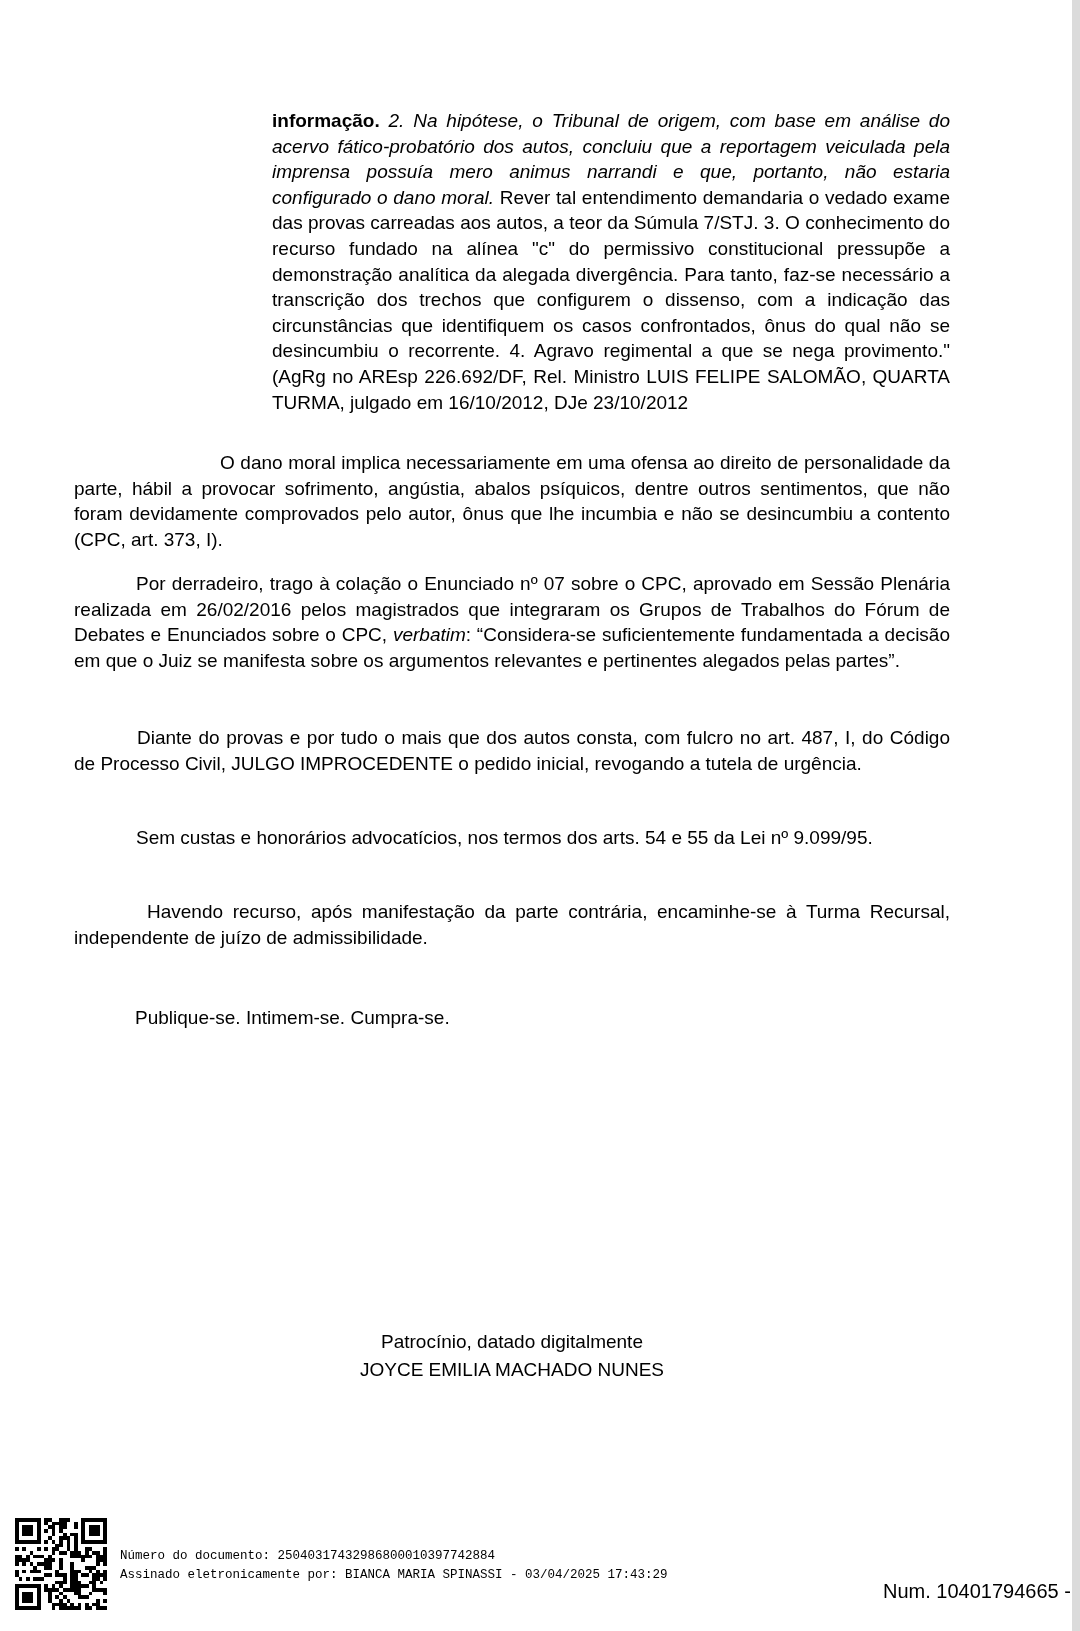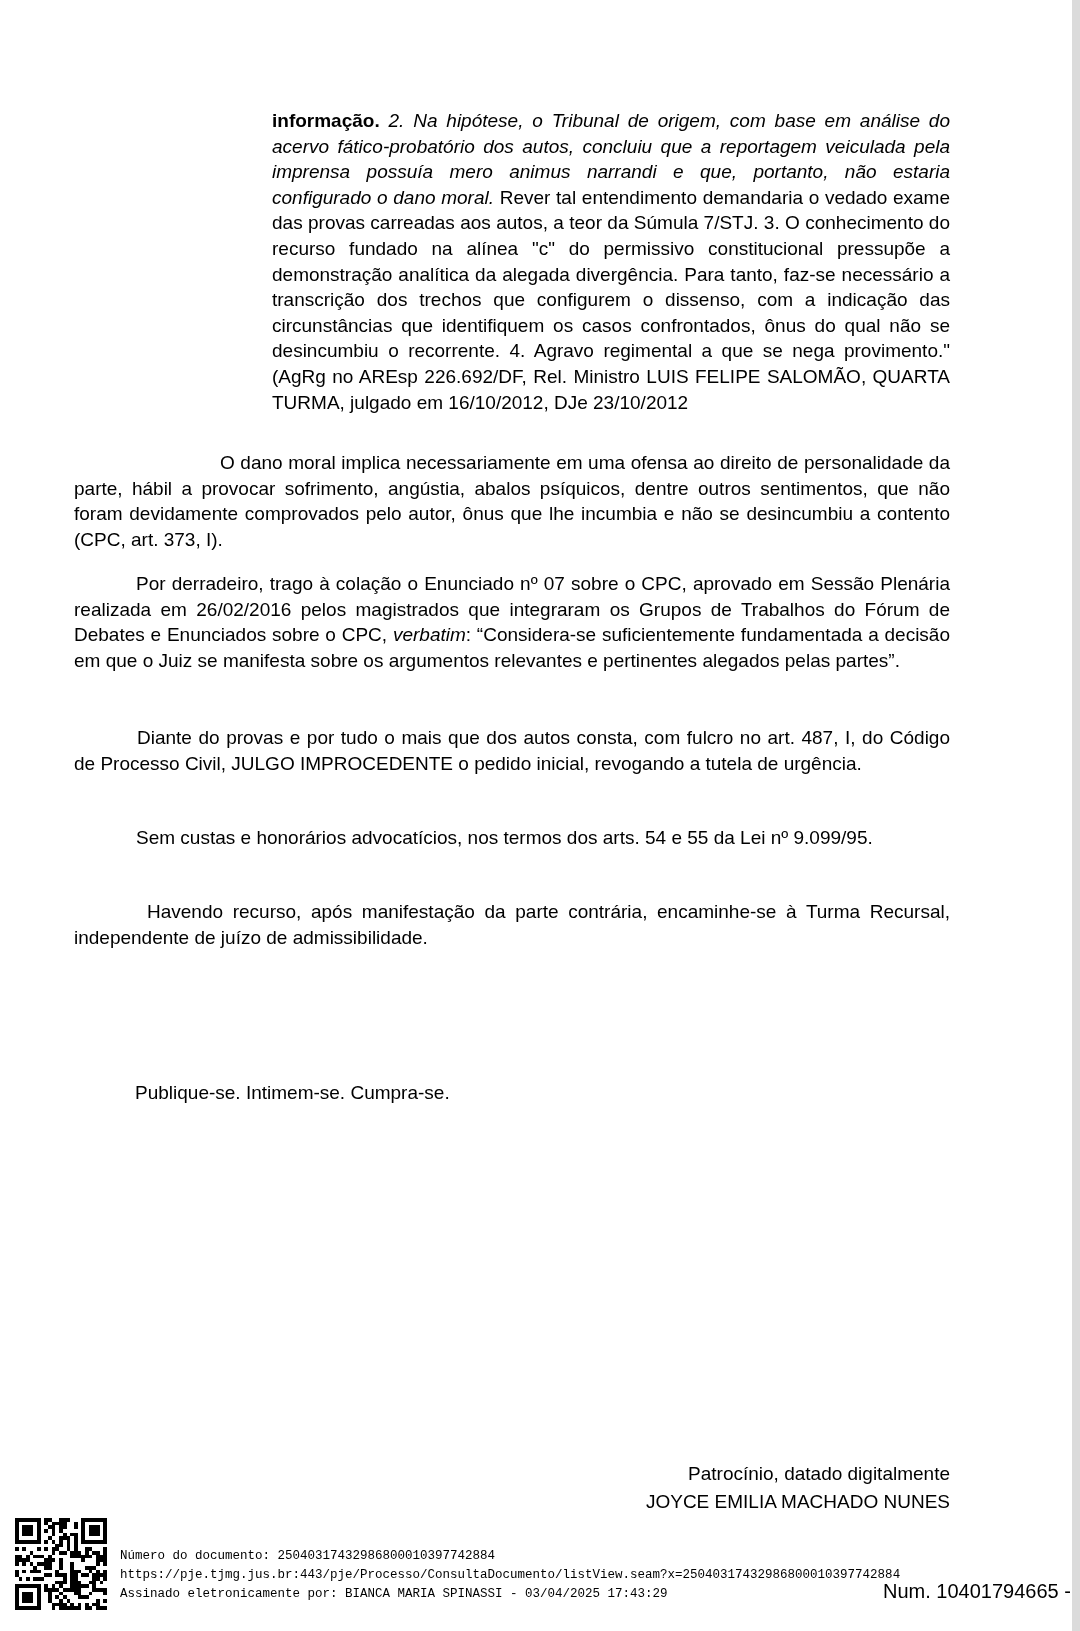--- a/index.html
+++ b/index.html
@@ -28,31 +28,31 @@
   .para {
     left: 74px;
     width: 876px;
   }
   #para-dano-moral    { top: 450px;  text-indent: 146px; }
   #para-derradeiro    { top: 571px;  text-indent: 62px; }
   #para-diante        { top: 725px;  text-indent: 63px; }
   #para-custas        { top: 825px;  text-indent: 62px; }
   #para-recurso       { top: 899px;  text-indent: 73px; }
   #para-transito      { top: 978px;  text-indent: 61px; }
-  #para-publique      { top: 1080px; text-indent: 61px; }
+  #para-publique      { top: 1005px; text-indent: 61px; }
   #para-ante          { top: 1150px; text-indent: 73px; }
   .seg-normal { font-weight: normal; font-style: normal; }
   .seg-bold   { font-weight: bold; }
   .seg-italic { font-style: italic; }
   .signature-block {
     position: absolute;
     left: 74px;
-    top: 1460px;
+    top: 1328px;
     width: 876px;
-    text-align: right;
+    text-align: center;
     font-size: 19px;
     line-height: 27.5px;
   }
   .qr-code {
     position: absolute;
     left: 15px;
     top: 1518px;
     width: 92px;
     height: 92px;
   }
@@ -418,21 +418,20 @@
         <rect x="19" y="24" width="1" height="1"></rect>
         <rect x="20" y="24" width="1" height="1"></rect>
         <rect x="22" y="24" width="1" height="1"></rect>
         <rect x="23" y="24" width="1" height="1"></rect>
         <rect x="24" y="24" width="1" height="1"></rect>
       </svg>
     </div>
 
   <div class="footer-meta">
     <div>Número do documento: 25040317432986800010397742884</div>
-    <div>https://pje.tjmg.jus.br:443/pje/Processo/ConsultaDocumento/listView.seam?x=25040317432986800010397742884</div>
     <div>Assinado eletronicamente por: BIANCA MARIA SPINASSI - 03/04/2025 17:43:29</div>
   </div>
 
   <div class="page-stamp">Num. 10401794665 - Pág.</div>
 
   <div class="edge-strip" style="background: rgb(219, 219, 219);"></div>
 
 </div>
 
 </body></html>

